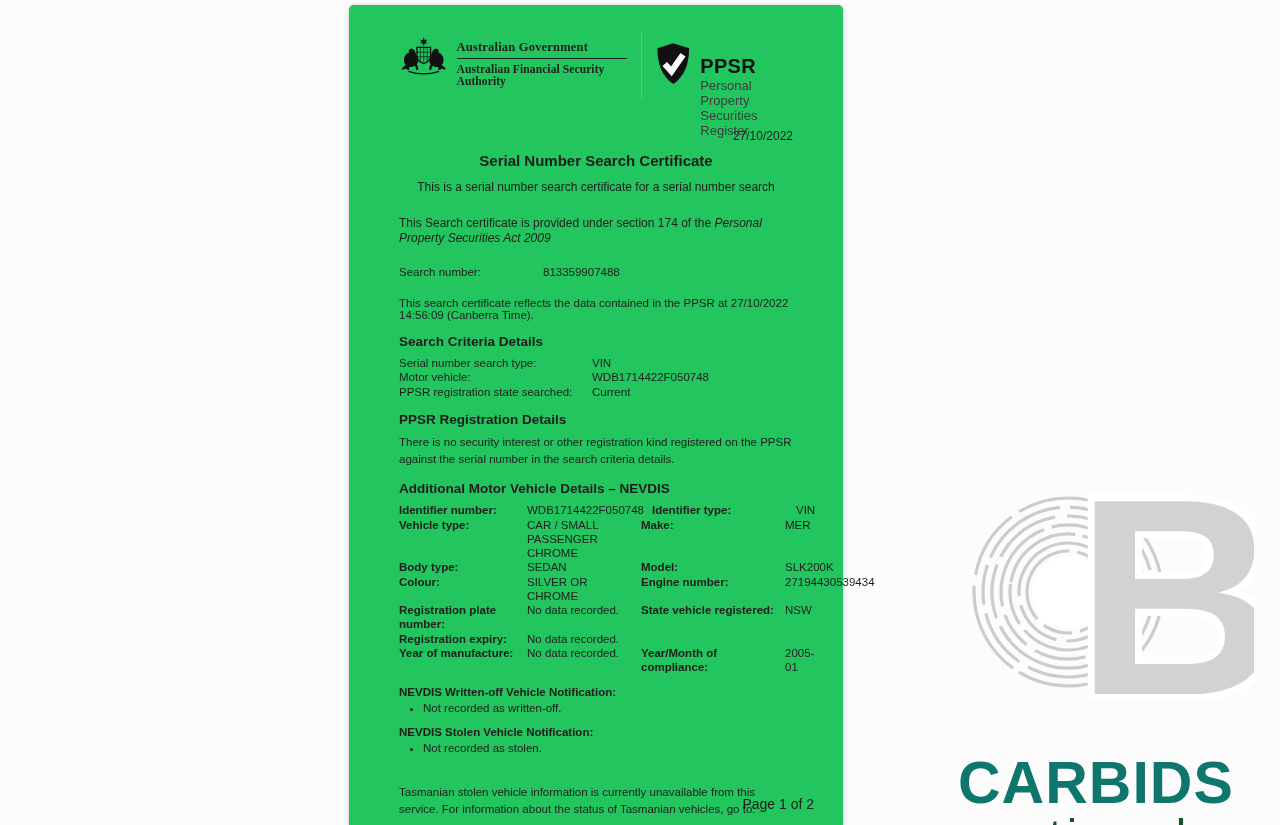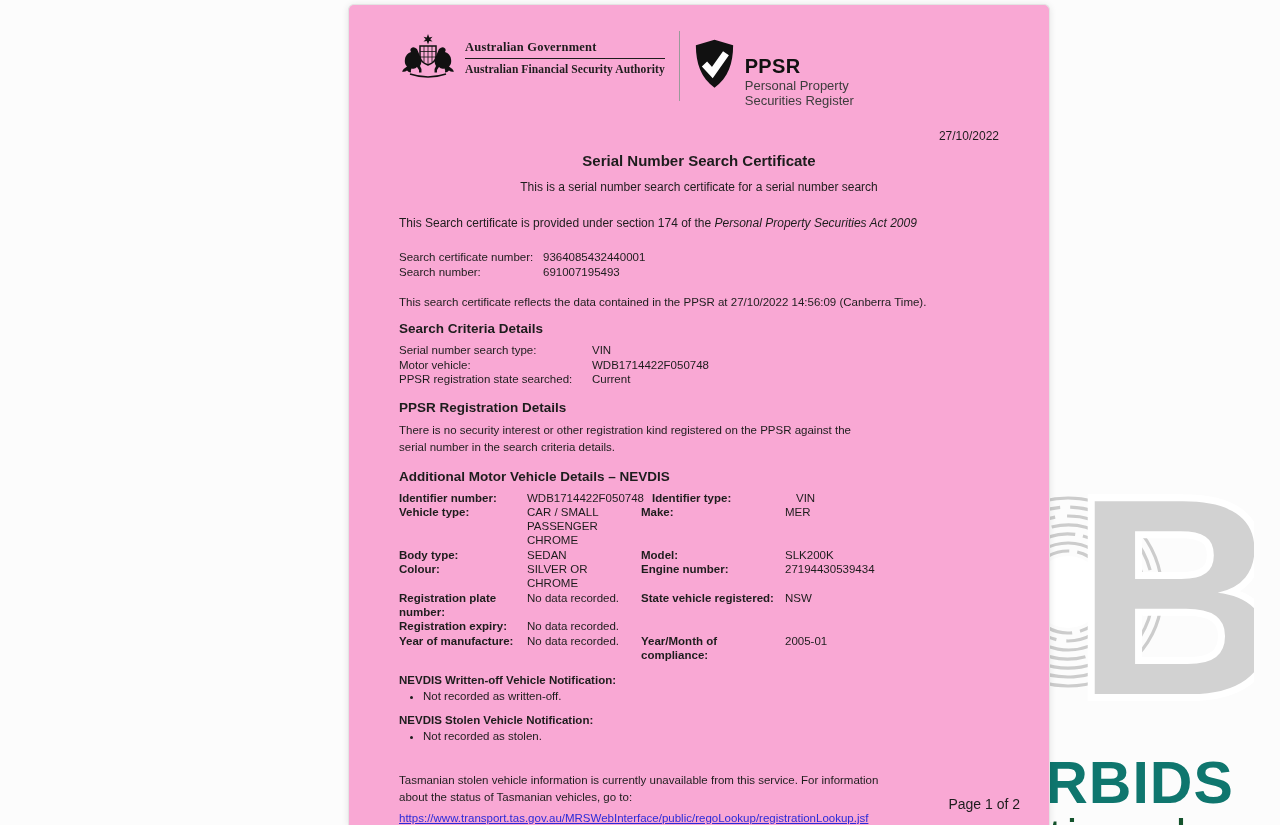--- a/index.html
+++ b/index.html
@@ -8,22 +8,22 @@
     font-family:"Liberation Sans","DejaVu Sans",sans-serif;
     background:#fcfcfc;
     position:relative;
     overflow:hidden;
     color:#1d1d1d;
   }
 
   
   .page {
     position:absolute; left:348px; top:4px;
-    width:702px; height:821px;
-    background:#f9a8d4;
+    width:496px; height:821px;
+    background:#22c55e;
     border:1px solid #e4e4e4;
     border-bottom:none;
     border-radius:6px 6px 0 0;
     box-shadow:0 1px 7px rgba(0,0,0,.10);
     padding:0 50px;
   }
 
   
   .hdr { display:flex; align-items:flex-start; margin-top:26px; height:72px; }
   .crest-block { display:flex; align-items:flex-start; }
@@ -146,26 +146,22 @@
   <div class="cert-title">Serial Number Search Certificate</div>
   <div class="cert-subtitle">This is a serial number search certificate for a serial number search</div>
 
   <p class="provided">
     <span>This Search certificate is provided under section 174 of the</span>
     <em>Personal Property Securities Act 2009</em>
   </p>
 
   <div class="numbers-block">
     <div class="kv">
-      <span class="k">Search certificate number:</span>
-      <span class="v">9364085432440001</span>
-    </div>
-    <div class="kv">
       <span class="k">Search number:</span>
-      <span class="v">691007195493</span>
+      <span class="v">813359907488</span>
     </div>
   </div>
 
   <div class="reflects">This search certificate reflects the data contained in the PPSR at 27/10/2022 14:56:09 (Canberra Time).</div>
 
   <div class="section-h">Search Criteria Details</div>
   <div class="criteria">
     <div class="kv">
       <span class="k">Serial number search type:</span>
       <span class="v">VIN</span>

